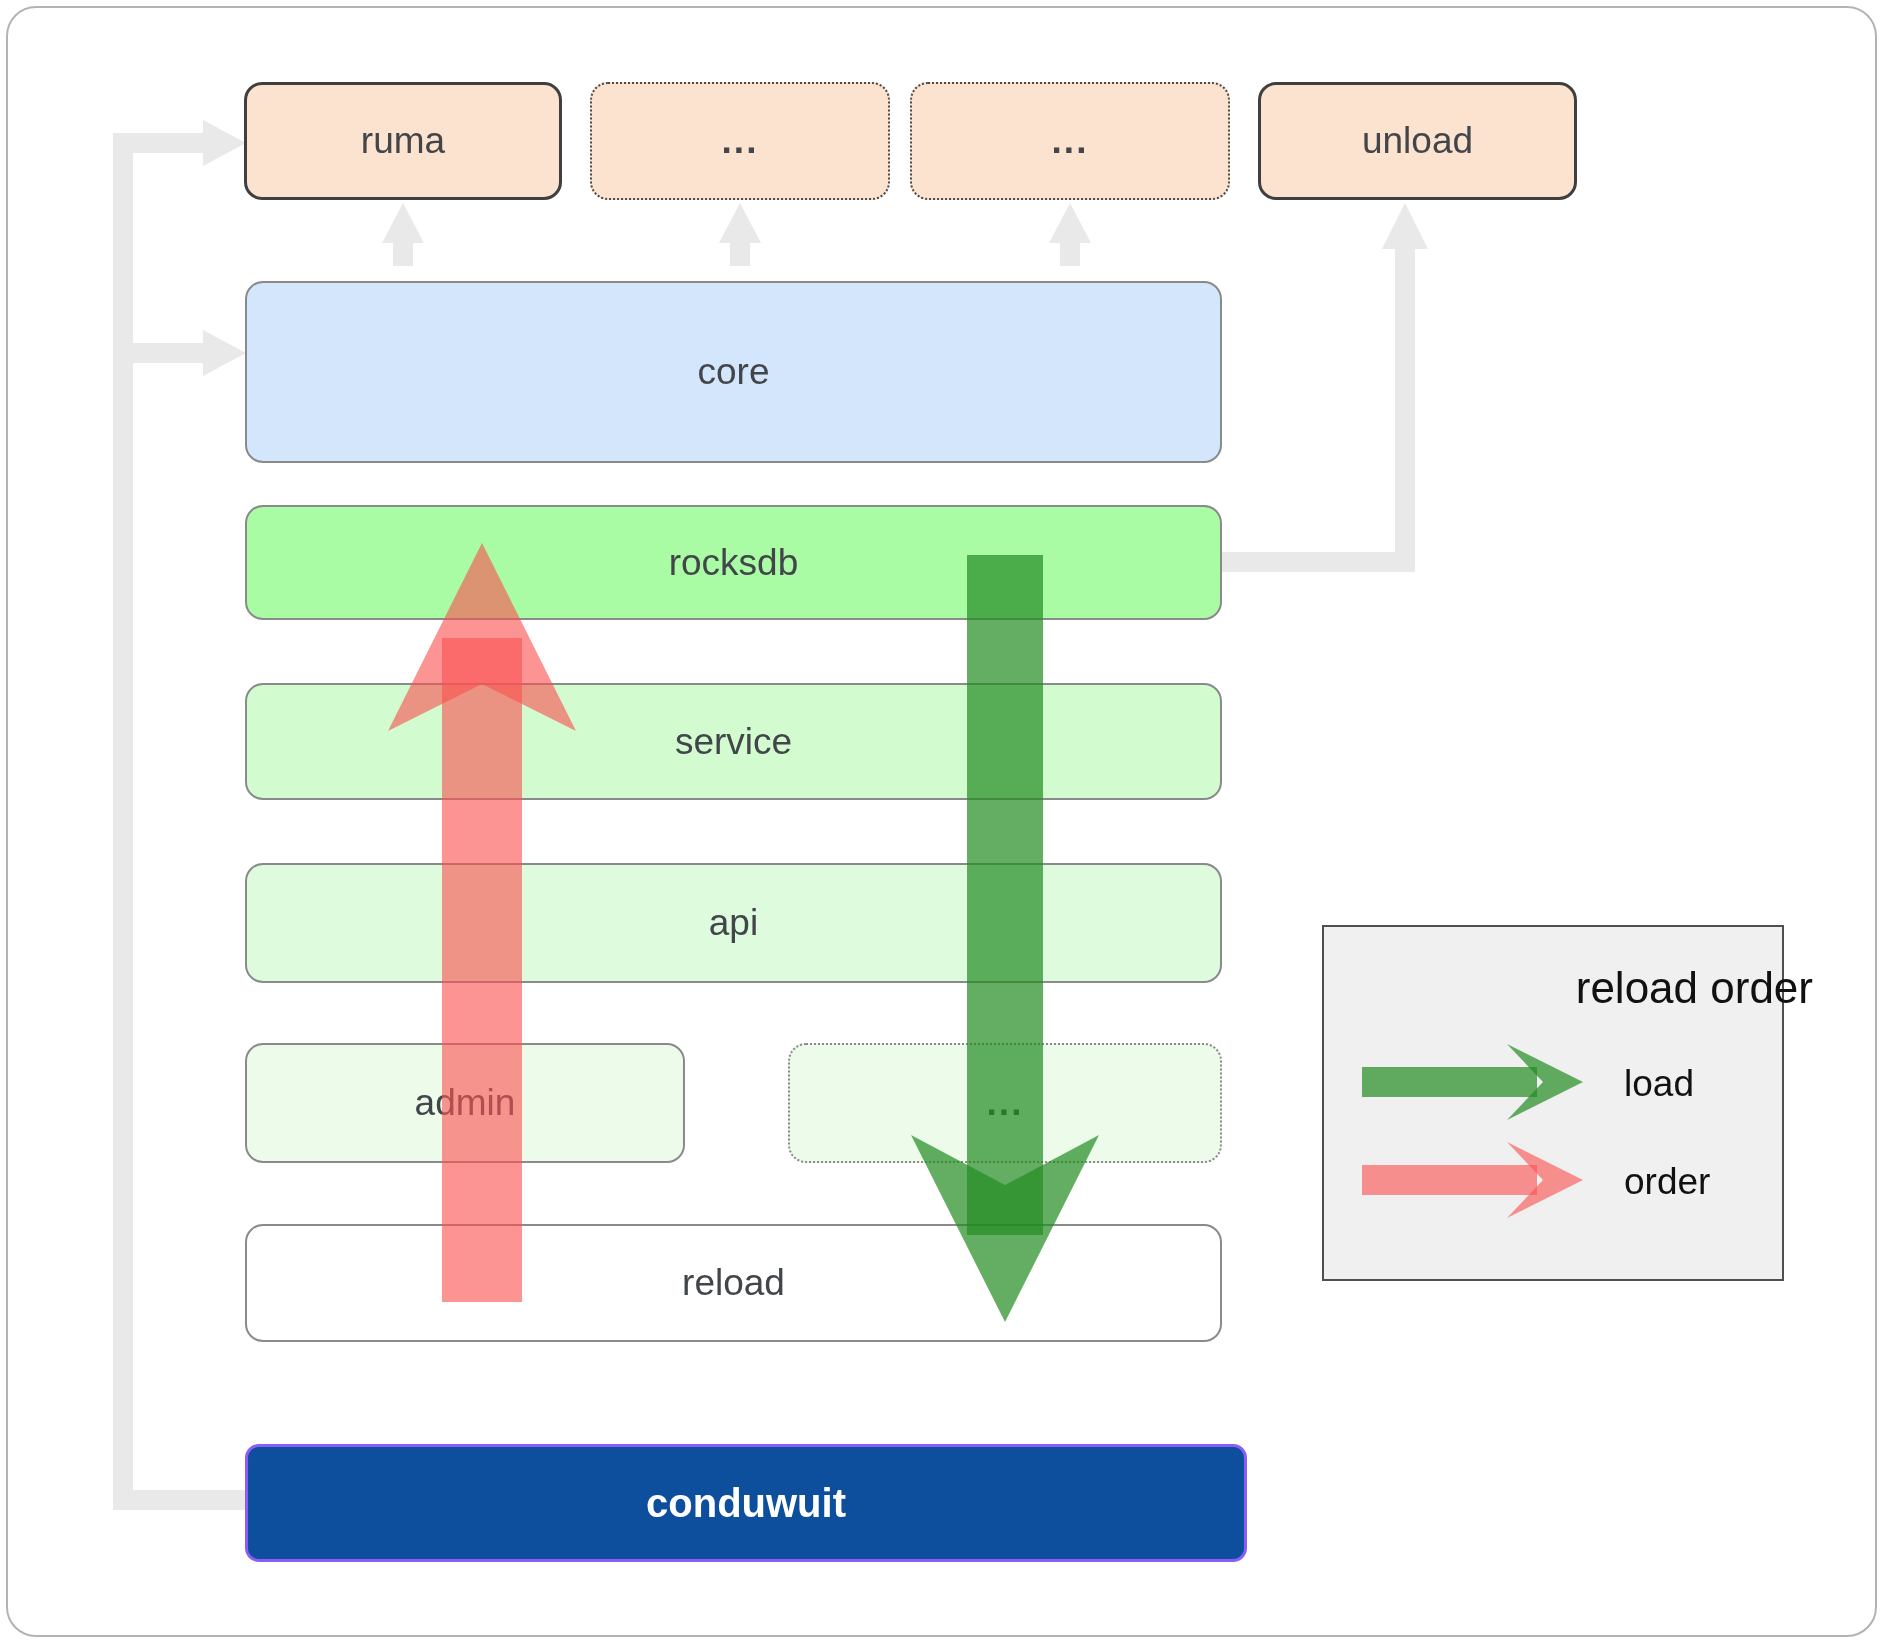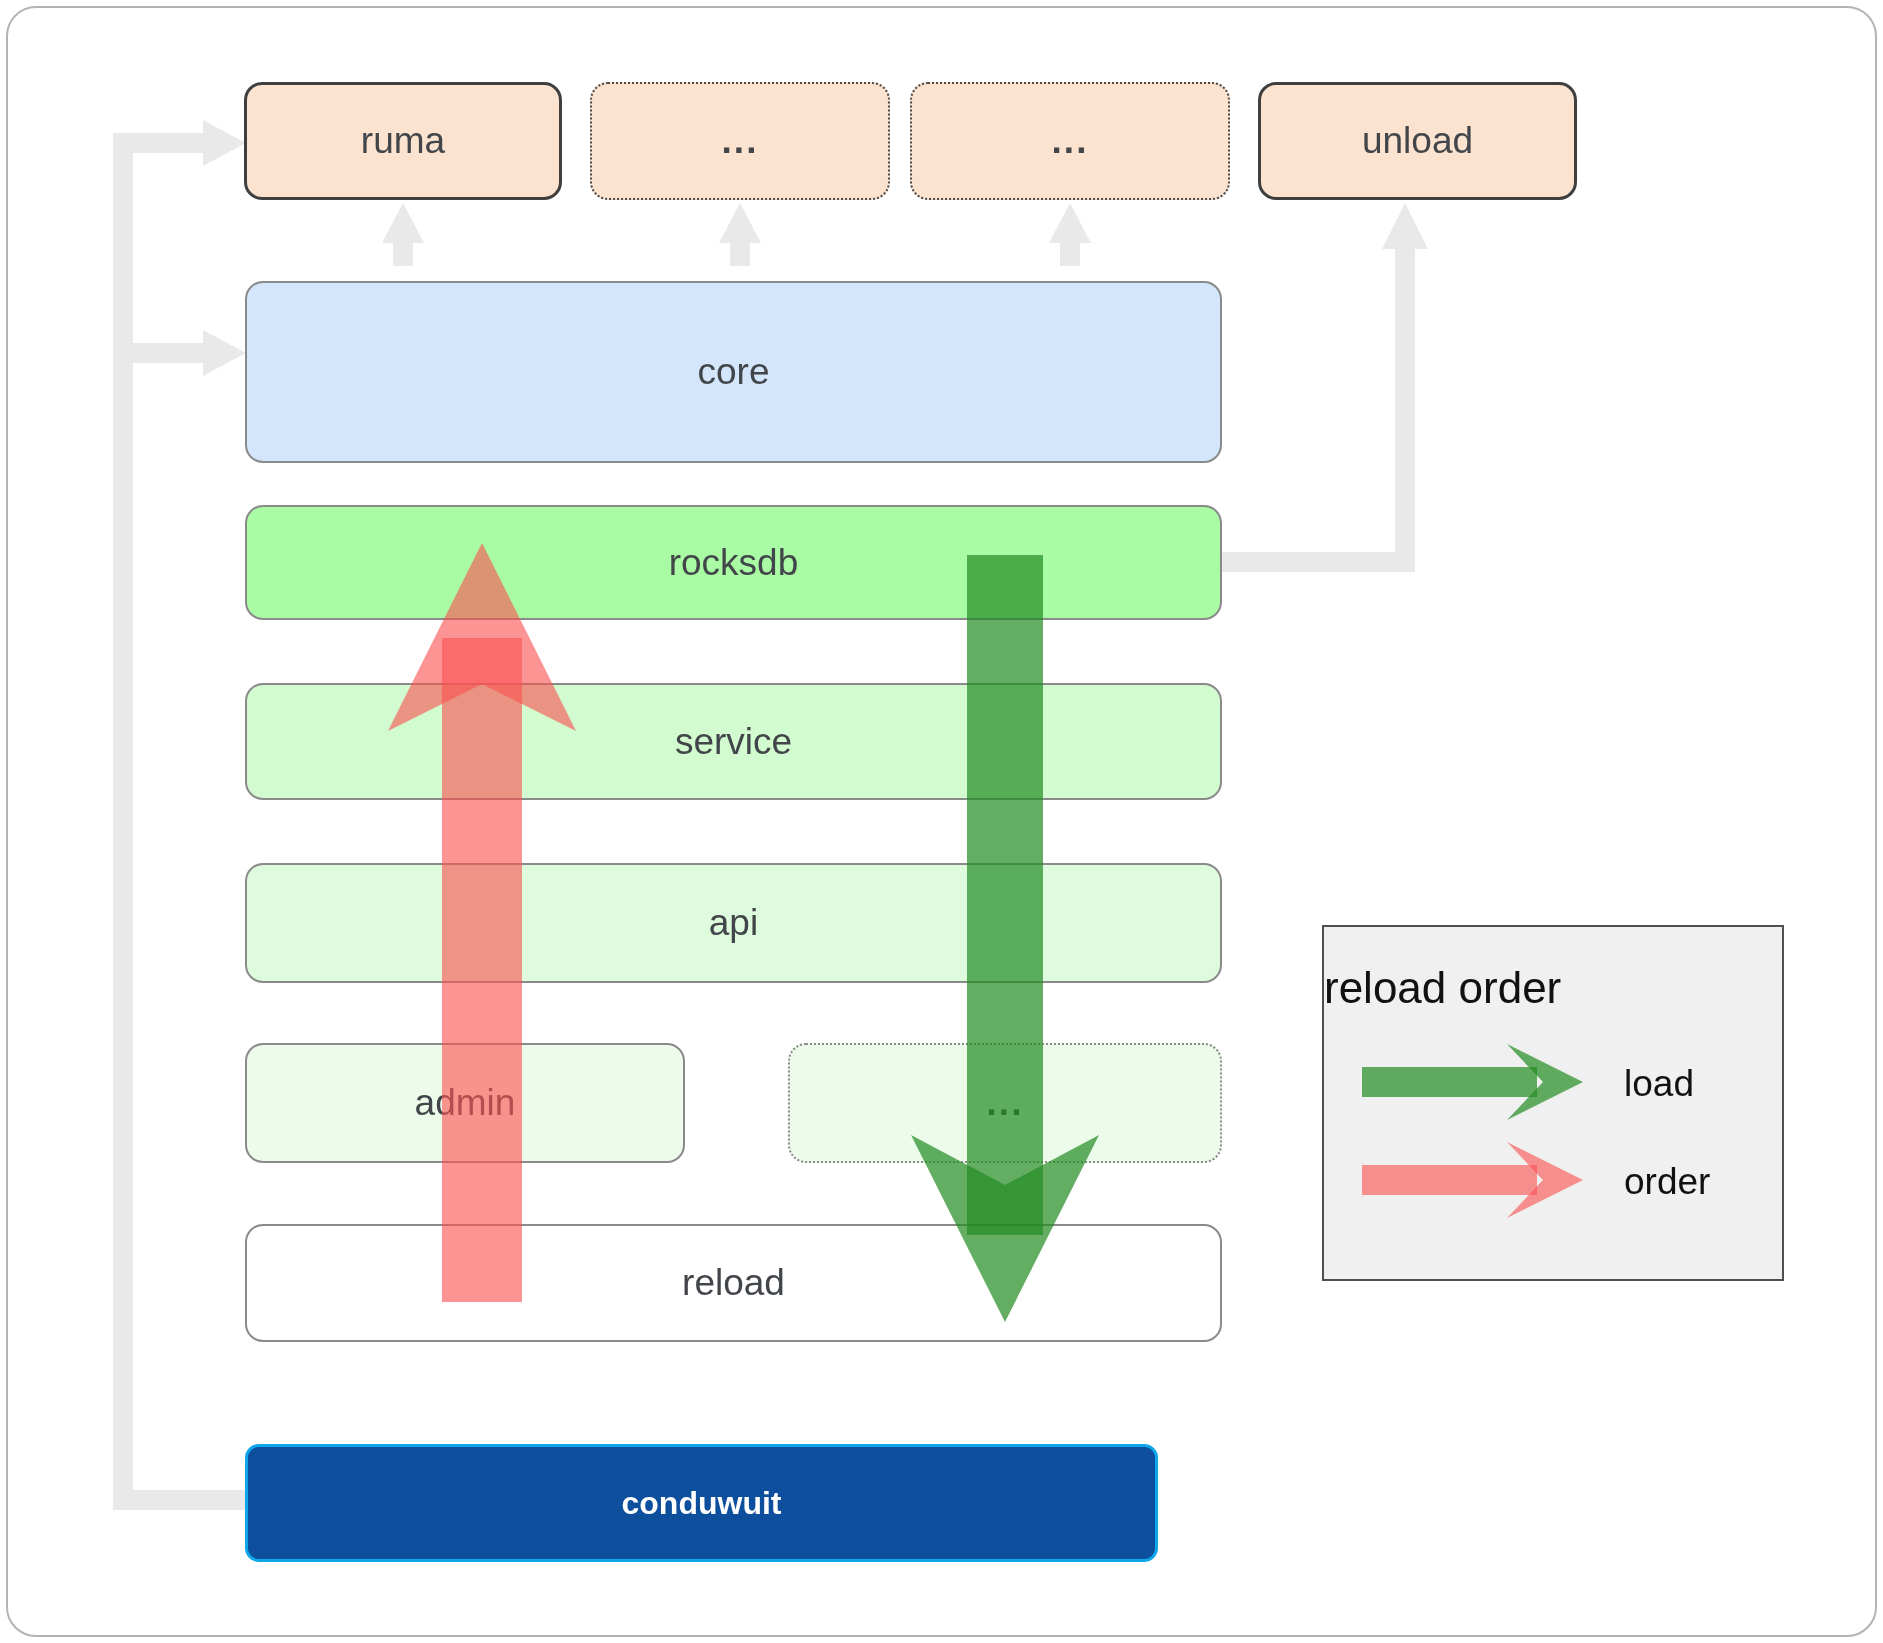--- a/index.html
+++ b/index.html
@@ -28,31 +28,31 @@
   #ellipsis1 {left:590px;top:82px;width:300px;height:118px;}
   #ellipsis2 {left:910px;top:82px;width:320px;height:118px;}
   #rocksdb   {left:1258px;top:82px;width:319px;height:118px;}
   #core      {left:245px;top:281px;width:977px;height:182px;}
   #database  {left:245px;top:505px;width:977px;height:115px;}
   #service   {left:245px;top:683px;width:977px;height:117px;}
   #api       {left:245px;top:863px;width:977px;height:120px;}
   #admin     {left:245px;top:1043px;width:440px;height:120px;}
   #ellipsis3 {left:788px;top:1043px;width:434px;height:120px;border-style:dotted;border-color:#8a8a8a;}
   #router    {left:245px;top:1224px;width:977px;height:118px;}
-  #conduwuit {left:245px;top:1444px;width:913px;height:118px;
-              border:3px solid #0ea5e9;border-radius:14px;
-              color:#ffffff;font-weight:700;font-size:32px;}
+  #conduwuit {left:245px;top:1444px;width:1002px;height:118px;
+              border:3px solid #8b5cf6;border-radius:14px;
+              color:#ffffff;font-weight:700;font-size:40px;}
   
   #legend{
     position:absolute;left:1322px;top:925px;width:462px;height:356px;z-index:1;
     background:#f0f0f0;border:2px solid #4f4f4f;box-sizing:border-box;
   }
   #legend .title{
-    position:absolute;left:0;top:36px;width:100%;text-align:left;
-    font-size:44px;color:#111111;
+    position:absolute;left:0;top:36px;width:100%;text-align:right;
+    font-size:44px;color:#111111;padding-left:31px;
   }
   .legend-label{
     position:absolute;left:300px;width:160px;height:60px;
     display:flex;align-items:center;font-size:37px;color:#111111;
   }
   #legend-load-label{top:127px;}
   #legend-unload-label{top:225px;}
 </style>
 </head>
 <body>

